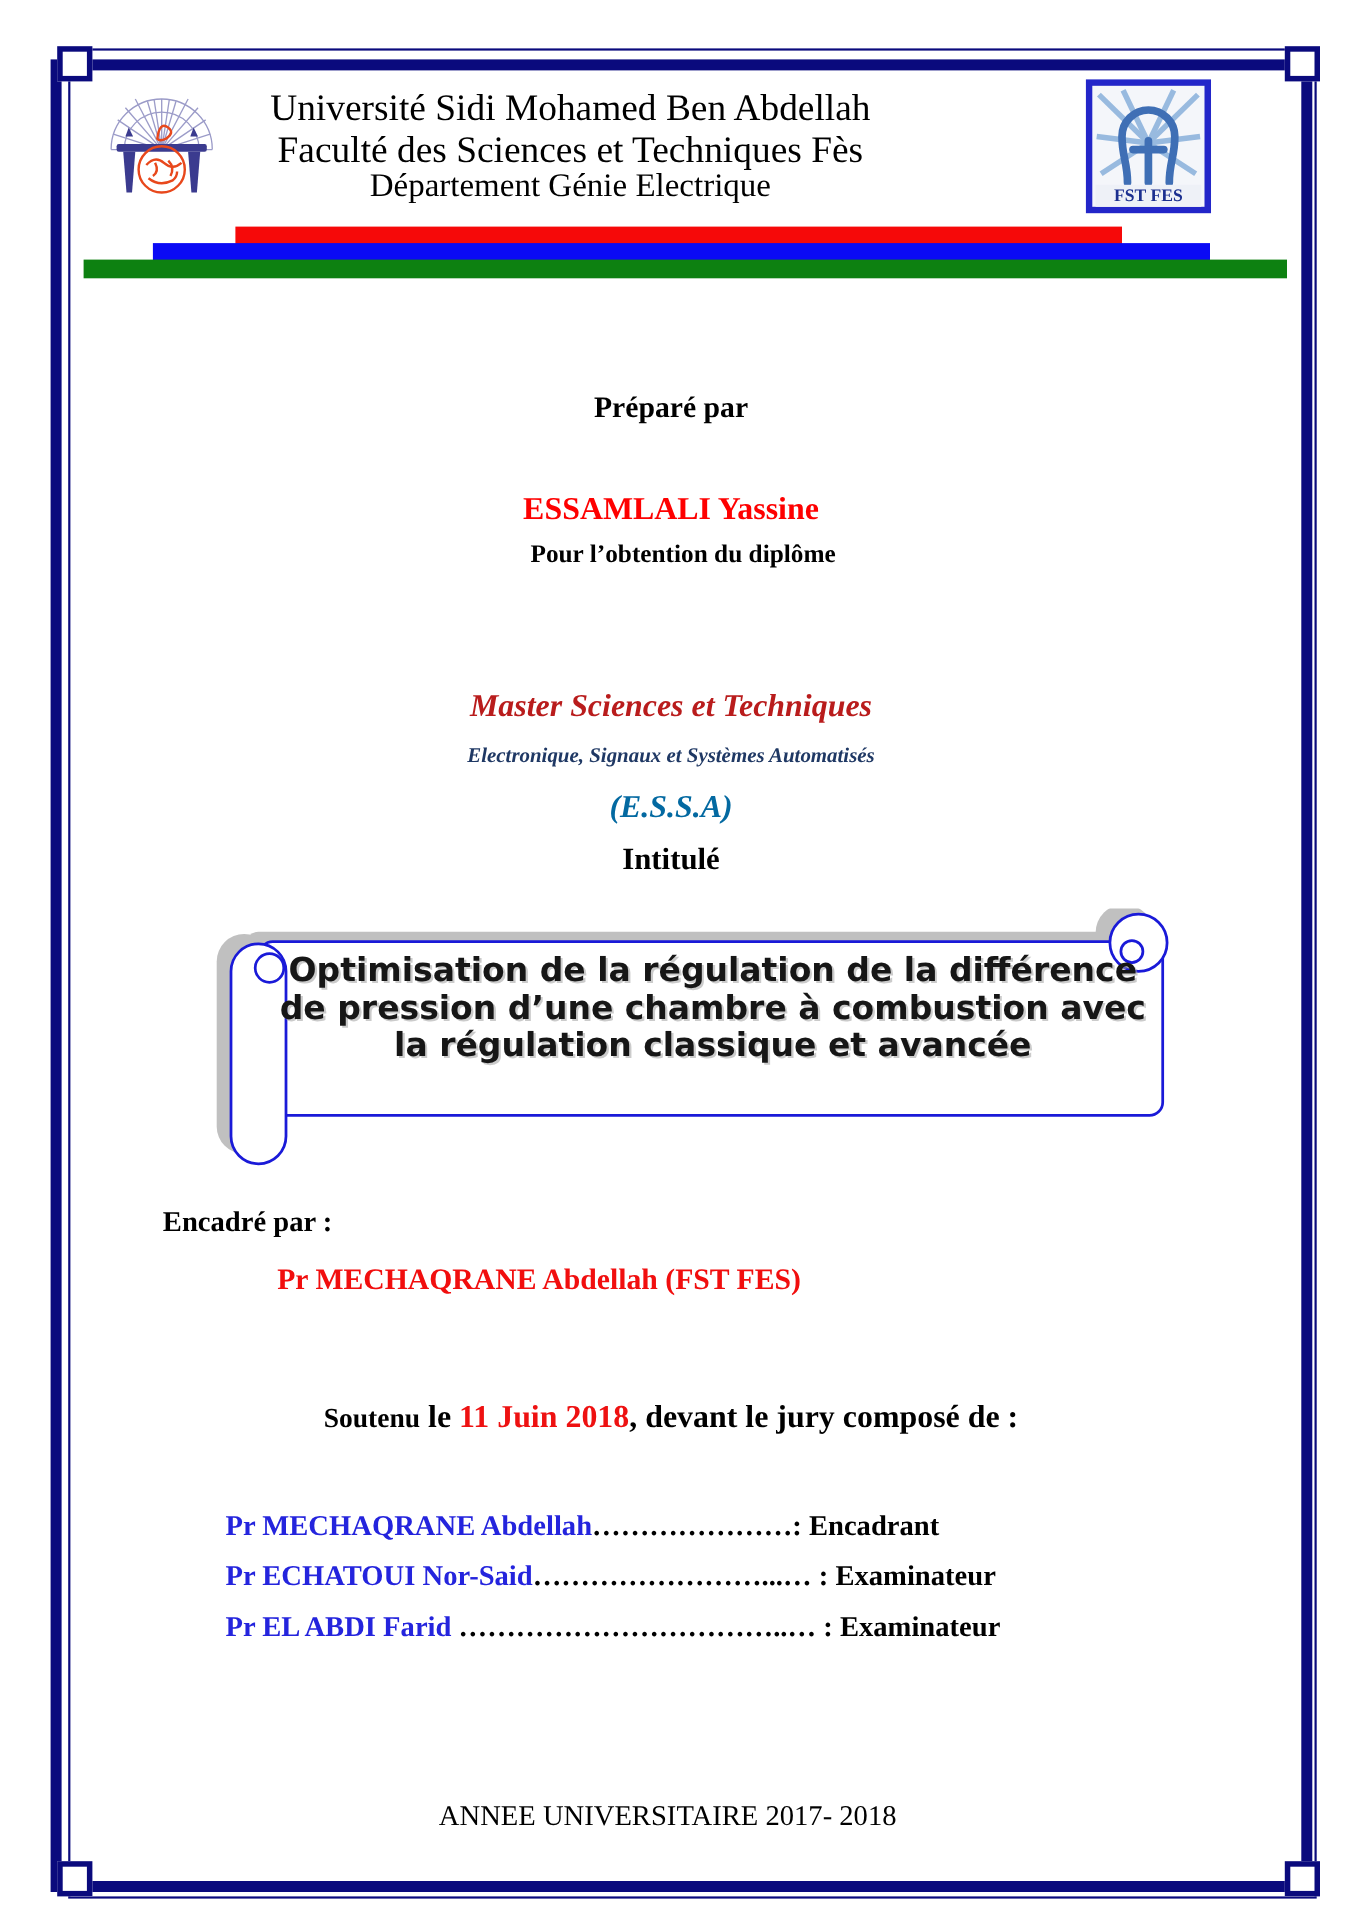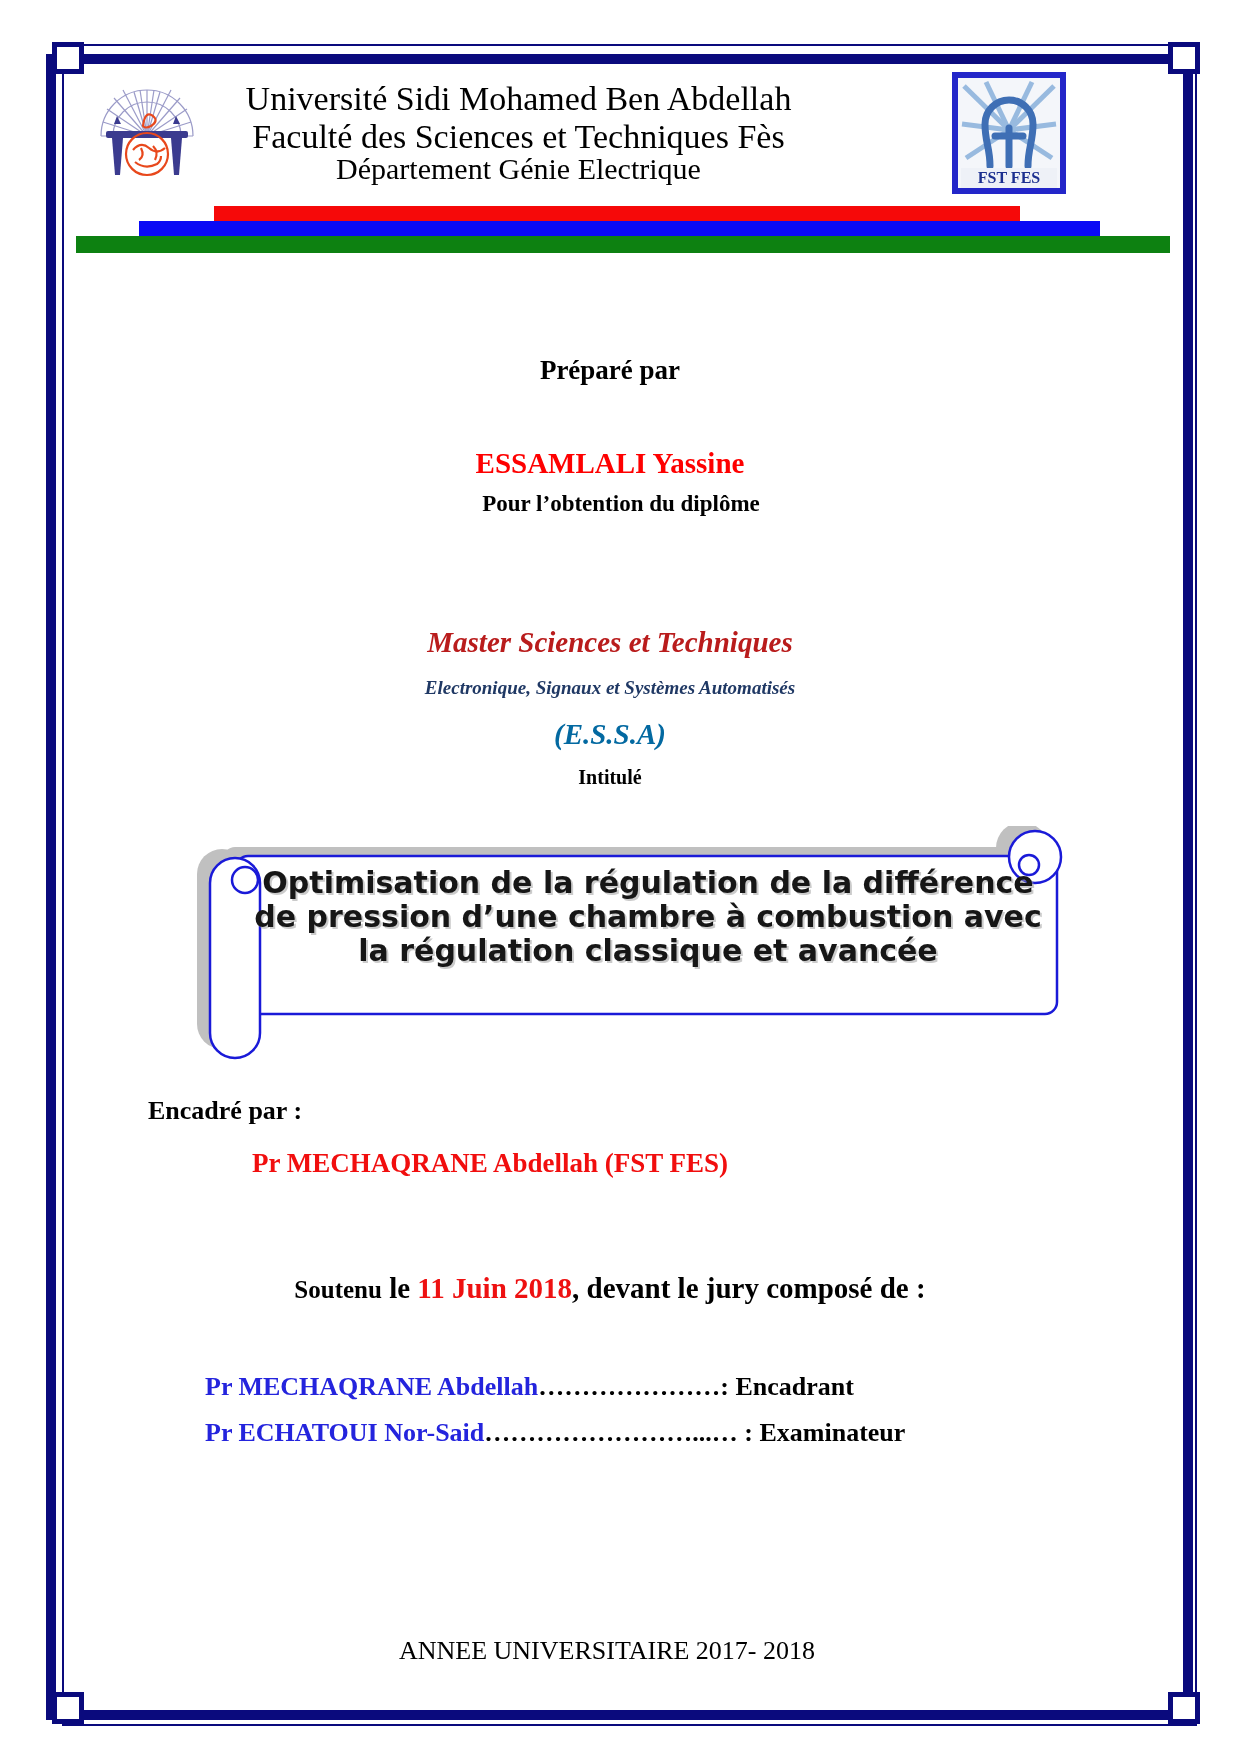--- a/index.html
+++ b/index.html
@@ -18,40 +18,40 @@
   }
   .corner{
     position:absolute;width:22px;height:22px;border:5px solid #0a0a7d;background:#fff;
   }
   .corner.tl{left:52px;top:42px;}
   .corner.tr{left:1168px;top:42px;}
   .corner.bl{left:52px;top:1692px;}
   .corner.br{left:1168px;top:1692px;}
   
   .emblem{position:absolute;left:93px;top:78px;width:108px;height:110px;}
-  .fst-logo{position:absolute;left:952px;top:72px;width:94px;height:122px;}
+  .fst-logo{position:absolute;left:987px;top:72px;width:94px;height:122px;}
   .hdr{position:absolute;left:0;width:1037px;text-align:center;}
   .hdr1{top:80px;font-size:34px;}
   .hdr2{top:118px;font-size:34px;}
   .hdr3{top:152px;font-size:30px;}
   
   .bar{position:absolute;}
   .bar.red{left:214px;top:206px;width:806px;height:17px;background:#f60909;}
   .bar.blue{left:139px;top:221px;width:961px;height:17px;background:#0a0af5;}
   .bar.green{left:76px;top:236px;width:1094px;height:17px;background:#0d8111;}
   
   .cline{position:absolute;left:0;width:1220px;text-align:center;font-weight:bold;}
   .l-memoire{top:283px;font-size:28px;}
   .l-prepare{top:355px;font-size:27px;}
   .l-author {top:447px;font-size:29px;color:#fe0000;}
   .l-pour   {top:491px;font-size:23px;padding-left:11px;}
   .l-master1{top:626px;font-size:29px;color:#b91c1c;font-style:italic;}
   .l-master2{top:677px;font-size:19px;color:#1f3864;font-style:italic;}
   .l-master3{top:718px;font-size:29px;color:#0369a1;font-style:italic;}
-  .l-intitule{top:766px;font-size:20px;}
+  .l-intitule{top:766px;font-size:28px;}
   
   .scroll-wrap{position:absolute;left:190px;top:826px;width:890px;height:254px;}
   .scroll-title{
     position:absolute;left:248px;top:866px;width:800px;text-align:center;
     font-family:"DejaVu Sans",sans-serif;font-weight:bold;font-size:30px;line-height:34px;
     color:#161616;text-shadow:2px 2px 0 rgba(160,160,160,.55);
   }
   
   .l-encadre{position:absolute;left:148px;top:1096px;font-size:26px;font-weight:bold;}
   .l-sup1{position:absolute;left:252px;top:1148px;font-size:27px;font-weight:bold;color:#f10e0e;}
@@ -187,16 +187,19 @@
   <div class="l-soutenu">
     <span class="small">Soutenu</span><span> le </span><span class="date">11 Juin 2018</span><span>, devant le jury composé de :</span>
   </div>
 
   <div class="jury-row j1">
     <span class="name">Pr MECHAQRANE Abdellah</span><span>…………………: </span><span>Encadrant</span>
   </div>
   <div class="jury-row j2">
     <span class="name">Pr ECHATOUI Nor-Said</span><span>……………………...… : </span><span>Examinateur</span>
   </div>
+  <div class="jury-row j3">
+    <span class="name">Pr EL ABDI Farid </span><span>……………………………..… : </span><span>Examinateur</span>
+  </div>
 
   <div class="l-year">ANNEE UNIVERSITAIRE 2017- 2018</div>
 
 </div>
 
 </body></html>

